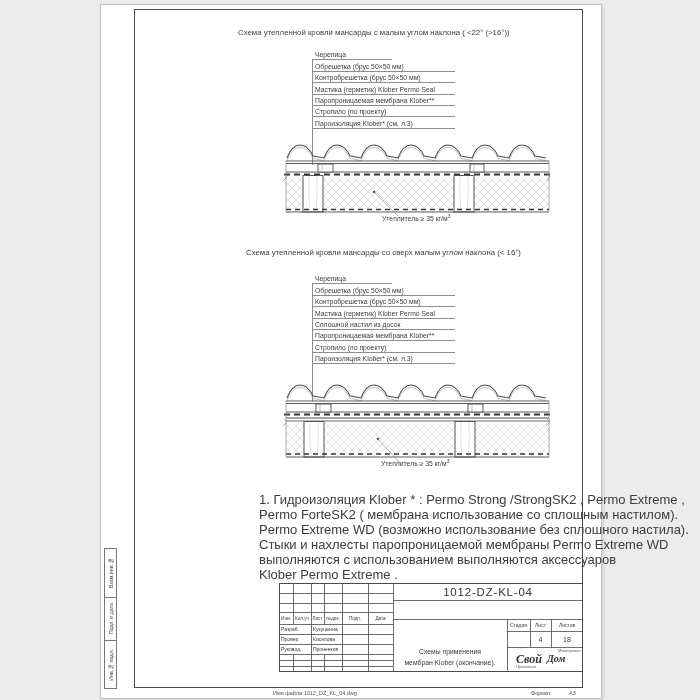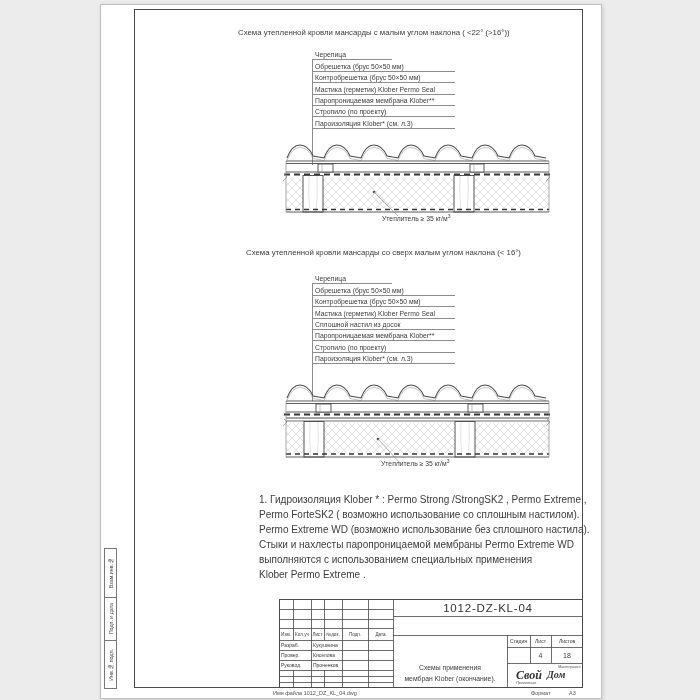--- a/index.html
+++ b/index.html
@@ -12,25 +12,25 @@
   .sec-title{position:absolute;font-size:7.8px;color:#3c3c3c;white-space:nowrap;}
   .layer-list{position:absolute;left:211px;}
   .layer-item{width:143px;height:11.4px;border-bottom:1px solid #8d8d8d;
               font-size:6.8px;color:#3c3c3c;display:flex;align-items:flex-end;
               padding:0 0 1px 3px;box-sizing:border-box;white-space:nowrap;overflow:visible;}
   .layer-item.short{width:80px;}
   .leader-v{position:absolute;left:211px;width:1px;background:#8d8d8d;}
   .ins-label{position:absolute;font-size:6.8px;color:#3c3c3c;white-space:nowrap;}
   .ins-label sup{font-size:5px;}
   .notes{position:absolute;left:158px;top:487px;}
-  .note-line{font-size:10px;color:#3c3c3c;line-height:15px;white-space:nowrap;}
+  .note-line{font-size:13px;color:#3c3c3c;line-height:15px;white-space:nowrap;}
   .vcell{position:absolute;left:3px;width:13px;border:1px solid #777;
          box-sizing:border-box;display:flex;align-items:center;justify-content:center;background:#fff;}
   .vcell span{writing-mode:vertical-rl;transform:rotate(180deg);font-size:5.3px;color:#444;white-space:nowrap;}
-  #titleblock{position:absolute;left:178px;top:594px;width:304px;height:89px;}
+  #titleblock{position:absolute;left:178px;top:578px;width:304px;height:89px;}
   .tb-text{position:absolute;color:#3c3c3c;display:flex;align-items:center;justify-content:center;
            overflow:hidden;white-space:nowrap;}
   .tb-left{justify-content:flex-start;padding-left:2px;}
   .docnum{font-size:11.5px;letter-spacing:.8px;color:#333;}
   .tiny{font-size:4.6px;}
   .small{font-size:5px;}
   .marg-text{position:absolute;font-size:5.5px;color:#555;white-space:nowrap;}
   .logo-w1{position:absolute;left:9px;top:5px;font-family:"Liberation Serif",serif;
            font-style:italic;font-weight:bold;font-size:12px;color:#333;}
   .logo-w2{position:absolute;left:40px;top:6px;font-family:"Liberation Serif",serif;
@@ -141,24 +141,24 @@
     <path d="M262,44 l4,-4 l-3,-3" fill="none" stroke="#888" stroke-width="0.7"></path>
     <circle cx="94" cy="57" r="1.3" fill="#555"></circle>
     <line x1="94" y1="57" x2="116" y2="81" stroke="#888" stroke-width="0.7"></line>
   </svg>
   <div class="ins-label" style="left:280px;top:453px;">
     <span>Утеплитель ≥ 35 кг/м</span><sup>3</sup>
   </div>
 
   <div class="notes">
     <div class="note-line">1. Гидроизоляция Klober * :  Permo Strong /StrongSK2 , Permo Extreme ,</div>
-    <div class="note-line">Permo ForteSK2 ( возможно использование со сплошным настилом).</div>
+    <div class="note-line">Permo ForteSK2 ( мембрана использование со сплошным настилом).</div>
     <div class="note-line">Permo Extreme WD (возможно использование без сплошного настила).</div>
     <div class="note-line">Стыки и нахлесты паропроницаемой мембраны Permo Extreme WD</div>
-    <div class="note-line">выполняются с использованием  специальных применения</div>
+    <div class="note-line">выполняются с использованием  выполняются аксессуаров</div>
     <div class="note-line">Klober Permo Extreme .</div>
   </div>
 
   <div id="titleblock">
     <svg style="left:0;top:0;" width="304" height="89" viewBox="0 0 304 89" shape-rendering="crispEdges">
       <rect x="0.5" y="0.5" width="303" height="88" fill="none" stroke="#4a4a4a" stroke-width="1.4"></rect>
       <g stroke="#4a4a4a" stroke-width="0.8">
         <line x1="14" y1="0" x2="14" y2="41"></line>
           <line x1="14" y1="71" x2="14" y2="89"></line>
         <line x1="32" y1="0" x2="32" y2="89"></line>

